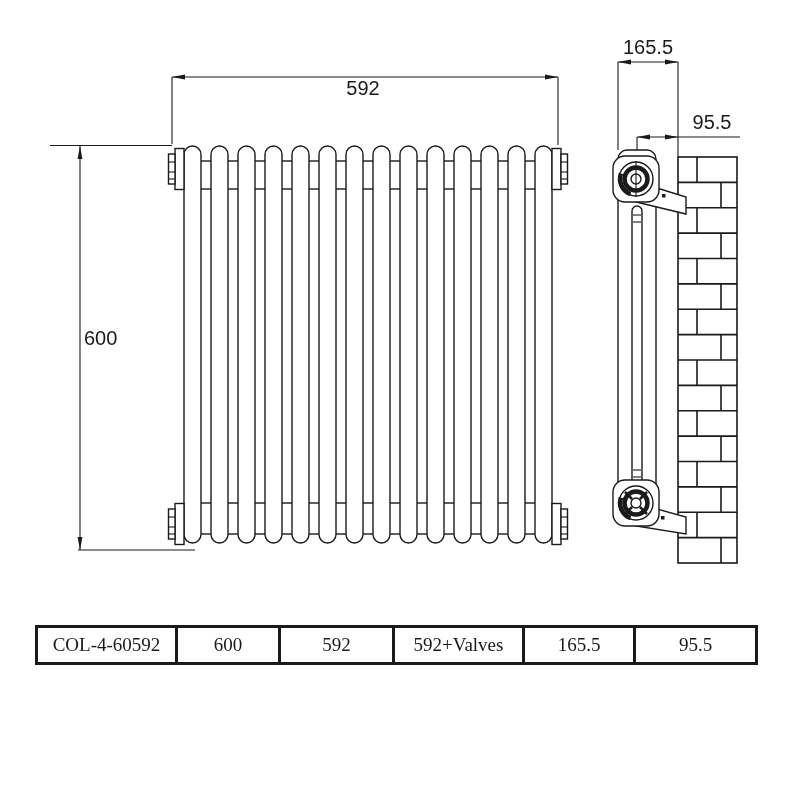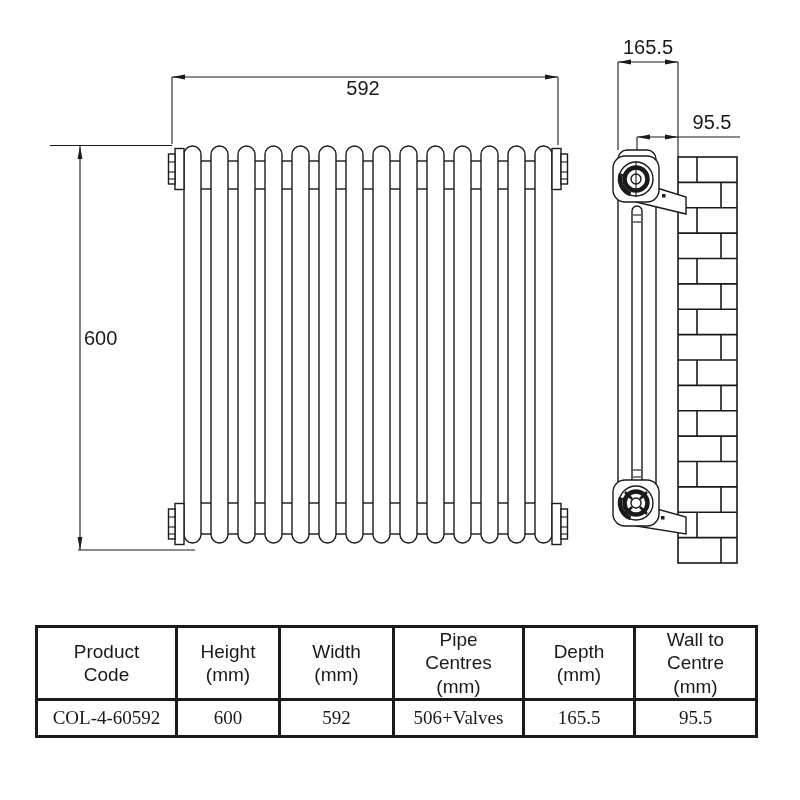--- a/index.html
+++ b/index.html
@@ -234,39 +234,23 @@
   <table class="spec">
     <colgroup>
       <col style="width:140px">
         <col style="width:103px">
         <col style="width:114px">
       <col style="width:130px">
         <col style="width:111px">
         <col style="width:122px">
     </colgroup>
     <tbody>
-        <tr>
-      <th>Product
-Code</th>
-      <th>Height
-(mm)</th>
-      <th>Width
-(mm)</th>
-      <th>Pipe
-Centres
-(mm)</th>
-      <th>Depth
-(mm)</th>
-      <th>Wall to
-Centre
-(mm)</th>
-    </tr>
     <tr>
       <td>COL-4-60592</td>
       <td>600</td>
       <td>592</td>
-      <td>506+Valves</td>
+      <td>592+Valves</td>
       <td>165.5</td>
       <td>95.5</td>
     </tr>
   </tbody>
     </table>
 </div>
 
 </body></html>

